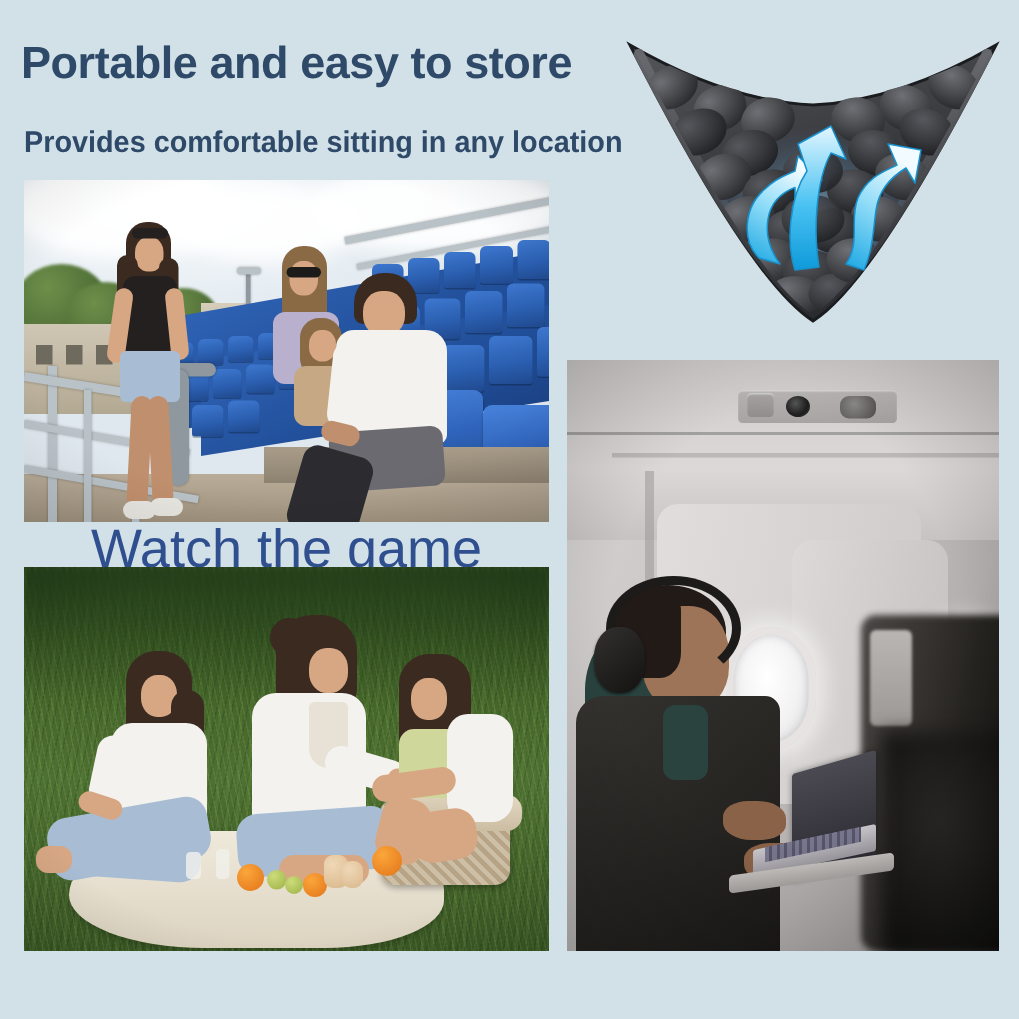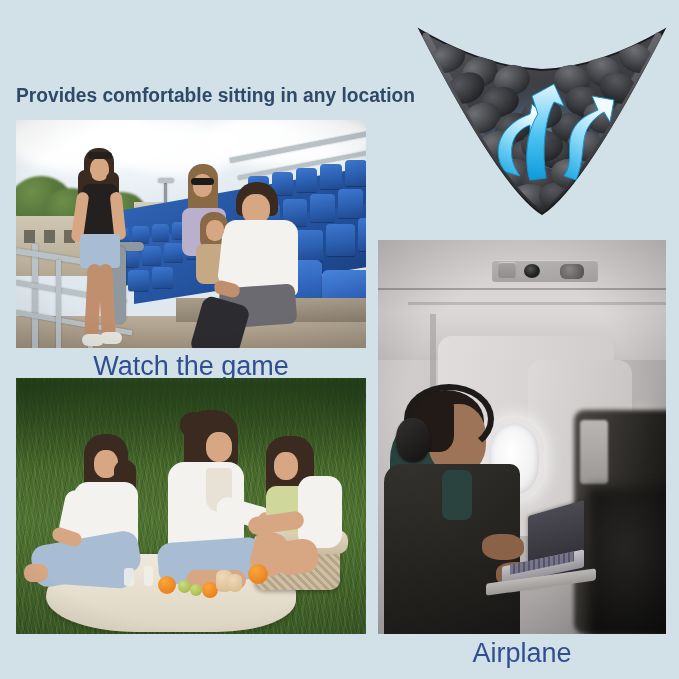--- a/index.html
+++ b/index.html
@@ -42,21 +42,21 @@
     color: #2e4a68;
     transform: scaleX(0.96);
     transform-origin: left center;
     white-space: nowrap;
   }
 
   
   .caption {
     position: absolute;
     color: #2f4f8f;
-    font-size: 27px;
+    font-size: 36px;
     line-height: 32px;
     font-weight: 400;
     text-align: center;
     white-space: nowrap;
   }
   #cap-game   { left: 16px;  top: 350px; width: 350px; }
   #cap-camp   { left: 16px;  top: 637px; width: 350px; }
   #cap-plane  { left: 378px; top: 637px; width: 288px; }
 
   
@@ -305,20 +305,21 @@
     width: 256px;
     height: 208px;
   }
   #cushion svg { display: block; width: 100%; height: 100%; }
 </style>
 </head>
 <body>
 
 <div id="page" style="background: rgb(210, 224, 232);">
 
+  <div id="headline" style="color: rgb(46, 74, 104);">Portable and easy to store</div>
   <div id="subhead" style="color: rgb(46, 74, 104);">Provides comfortable sitting in any location</div>
 
   <div class="photo" id="photo-stadium">
     <div class="scene">
       <div class="layer sky-stadium"></div>
 
       <div class="cloud" style="left:-10px;top:-14px;width:150px;height:66px;"></div>
       <div class="cloud" style="left:96px;top:4px;width:130px;height:50px;"></div>
       <div class="cloud" style="left:190px;top:-10px;width:170px;height:58px;"></div>
 
@@ -524,21 +525,20 @@
       </div>
 
       <div class="laptop-screen" style="left:150px;top:268px;width:56px;height:72px;transform:skewY(-16deg);"></div>
       <div class="laptop-base" style="left:124px;top:318px;width:82px;height:18px;transform:skewY(-12deg);"></div>
       <div class="keys" style="left:132px;top:318px;width:64px;height:10px;transform:skewY(-12deg);"></div>
       <div class="tray-table" style="left:108px;top:336px;width:110px;height:12px;transform:skewY(-8deg);"></div>
 
       <div class="vignette"></div>
     </div>
   </div>
-  <div class="caption" id="cap-plane" style="color: rgb(47, 79, 143);">Airplane</div>
 
   <div id="cushion">
     <svg viewBox="0 0 256 208" xmlns="http://www.w3.org/2000/svg" aria-hidden="true">
       <defs>
         <linearGradient id="shellG" x1="0" y1="0" x2="0.3" y2="1">
           <stop offset="0%" stop-color="#55565a"></stop>
           <stop offset="45%" stop-color="#3c3d41"></stop>
           <stop offset="100%" stop-color="#242528"></stop>
         </linearGradient>
         <linearGradient id="rimG" x1="0" y1="0" x2="0" y2="1">

